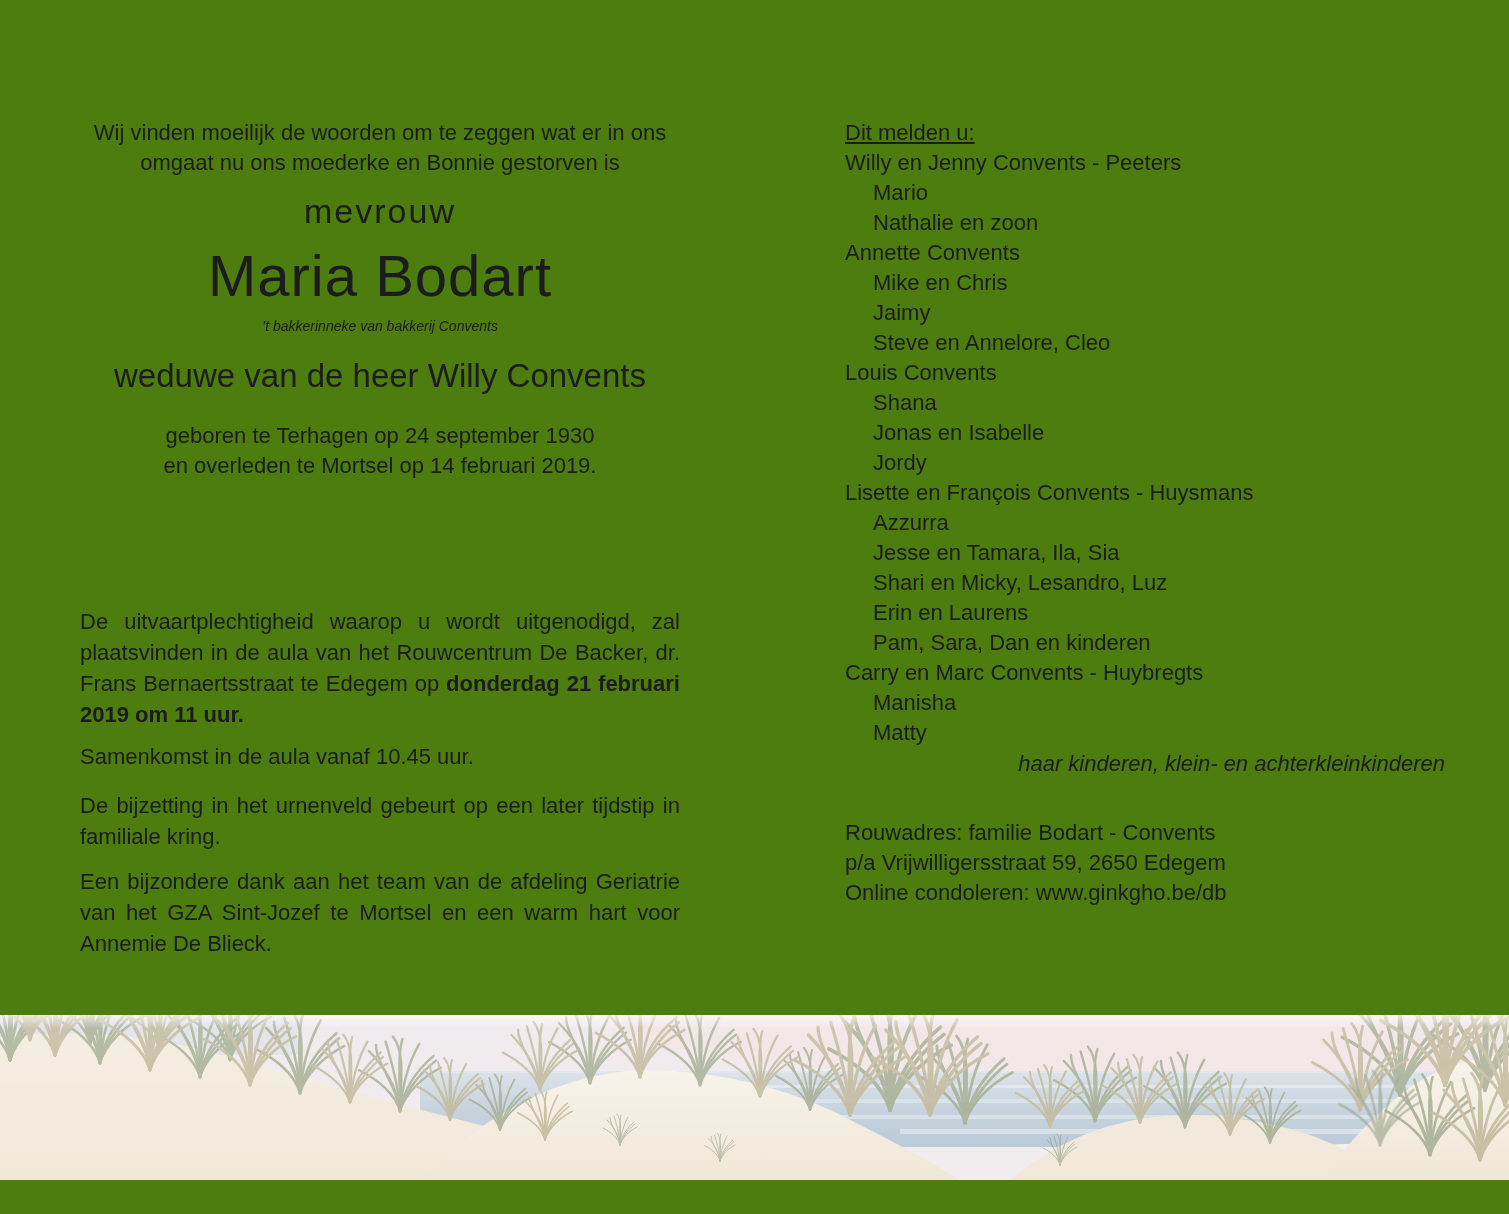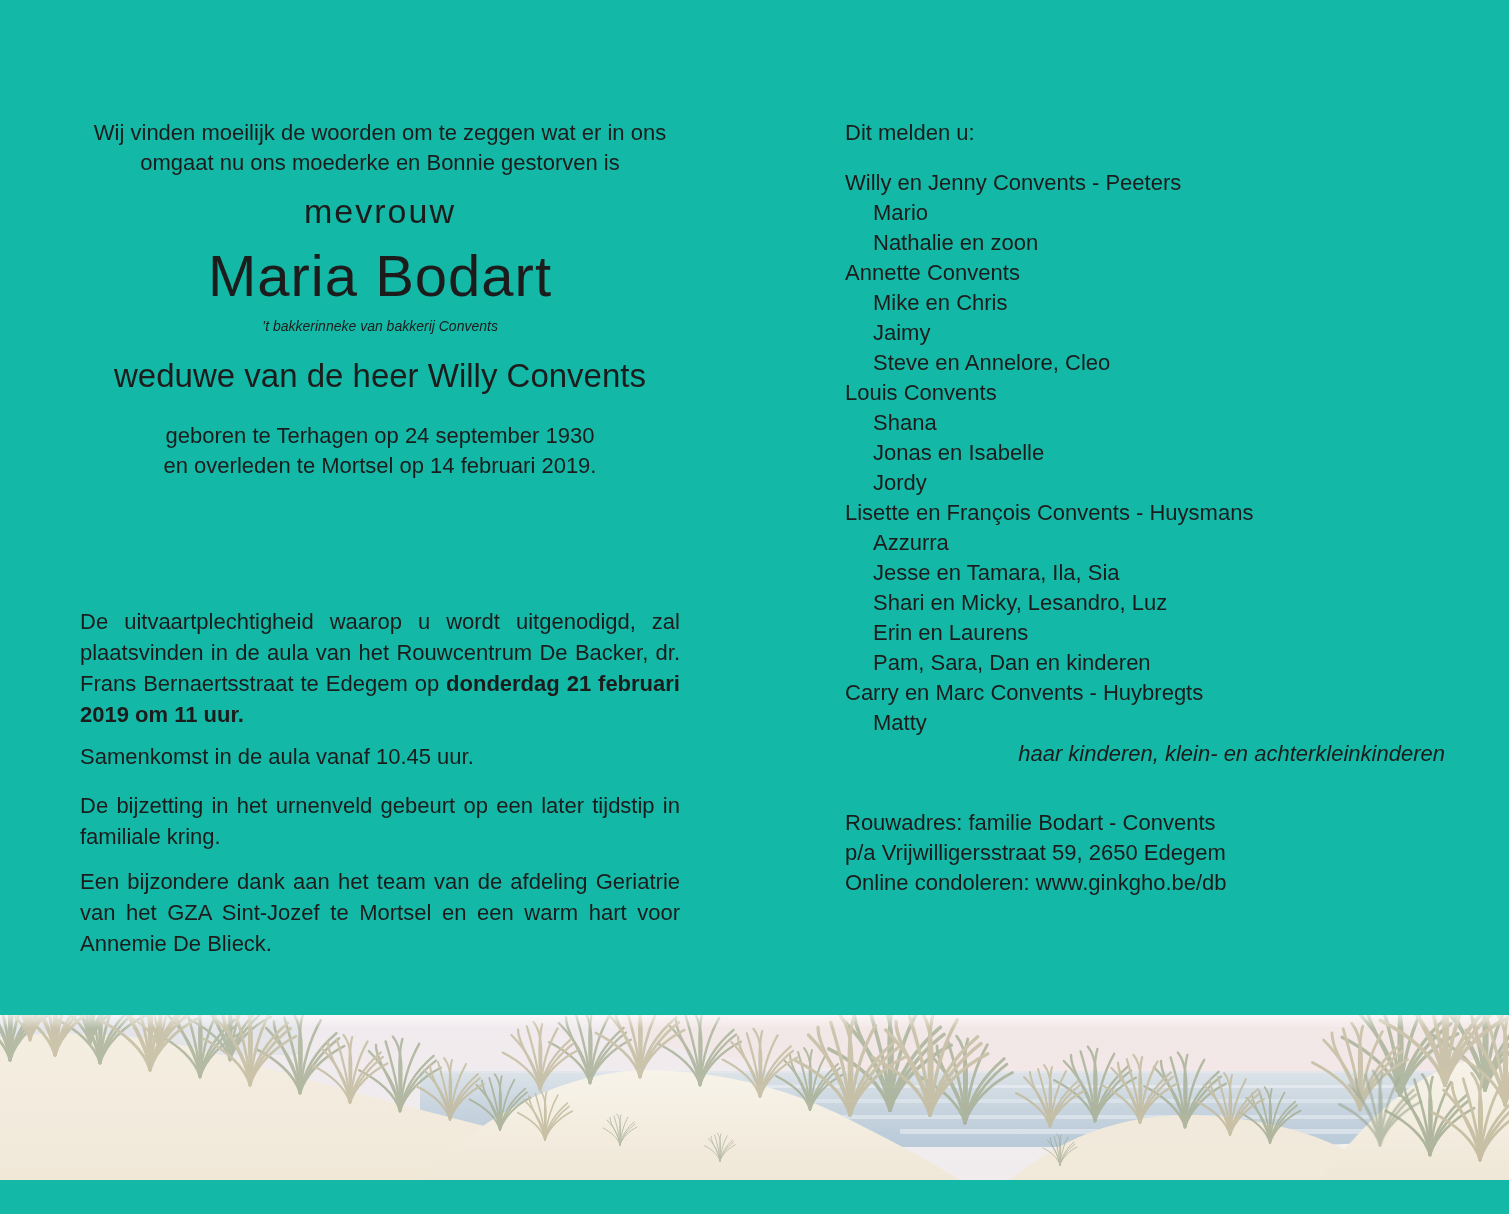--- a/index.html
+++ b/index.html
@@ -1,41 +1,41 @@
 <!DOCTYPE html>
 <html lang="nl"><head>
 <meta charset="utf-8">
 <title>Memorial card</title>
 <style>
   html,body{margin:0;padding:0;background:#ffffff;}
   .page{
     position:relative;
     width:1509px;height:1214px;
-    background:#14b8a6;
+    background:#4d7c0f;
     font-family:"Liberation Sans",sans-serif;
     color:#1c1c1c;
     overflow:hidden;
   }
   
   .col-left{position:absolute;left:80px;top:0;width:600px;}
   .col-left>div, .col-left>p{position:absolute;width:600px;margin:0;}
   .intro{top:118px;text-align:center;font-size:22px;line-height:30px;}
   .salutation{top:192px;text-align:center;font-size:34px;letter-spacing:2px;}
   .deceased-name{top:242px;text-align:center;font-size:58px;letter-spacing:1px;font-weight:400;}
   .epithet{top:318px;text-align:center;font-size:14px;font-style:italic;}
   .widow-line{top:357px;text-align:center;font-size:33px;}
   .dates{top:421px;text-align:center;font-size:22px;line-height:30px;}
   .ceremony{top:606px;text-align:justify;font-size:22px;line-height:31px;}
   .gathering{top:742px;font-size:22px;line-height:30px;}
   .interment{top:790px;text-align:justify;font-size:22px;line-height:31px;}
   .thanks{top:866px;text-align:justify;font-size:22px;line-height:31px;}
   .bold{font-weight:bold;}
   
   .col-right{position:absolute;left:845px;top:118px;width:600px;font-size:22px;}
-  .announce{line-height:30px;margin-bottom:20px;}
+  .announce{line-height:30px;text-decoration:underline;}
   .fam-line{line-height:30px;white-space:nowrap;}
   .fam-line.indent{padding-left:28px;}
   .closing{font-style:italic;text-align:right;line-height:32px;}
   .address{margin-top:38px;line-height:30px;}
   
   .photo{position:absolute;left:0;top:1015px;width:1509px;height:165px;}
   .photo svg{display:block;width:100%;height:100%;}
 </style>
 </head>
 <body>
@@ -95,20 +95,21 @@
         <div class="fam-line indent"><span>Jesse en Tamara, Ila, Sia</span></div>
 
         <div class="fam-line indent"><span>Shari en Micky, Lesandro, Luz</span></div>
 
         <div class="fam-line indent"><span>Erin en Laurens</span></div>
 
         <div class="fam-line indent"><span>Pam, Sara, Dan en kinderen</span></div>
 
         <div class="fam-line"><span>Carry en Marc Convents - Huybregts</span></div>
 
+        <div class="fam-line indent"><span>Manisha</span></div>
 
         <div class="fam-line indent"><span>Matty</span></div>
       </div>
     <div class="closing">haar kinderen, klein- en achterkleinkinderen</div>
     <div class="address">
       <span>Rouwadres: familie Bodart - Convents</span><br>
       <span>p/a Vrijwilligersstraat 59, 2650 Edegem</span><br>
       <span>Online condoleren: www.ginkgho.be/db</span>
     </div>
   </div>

